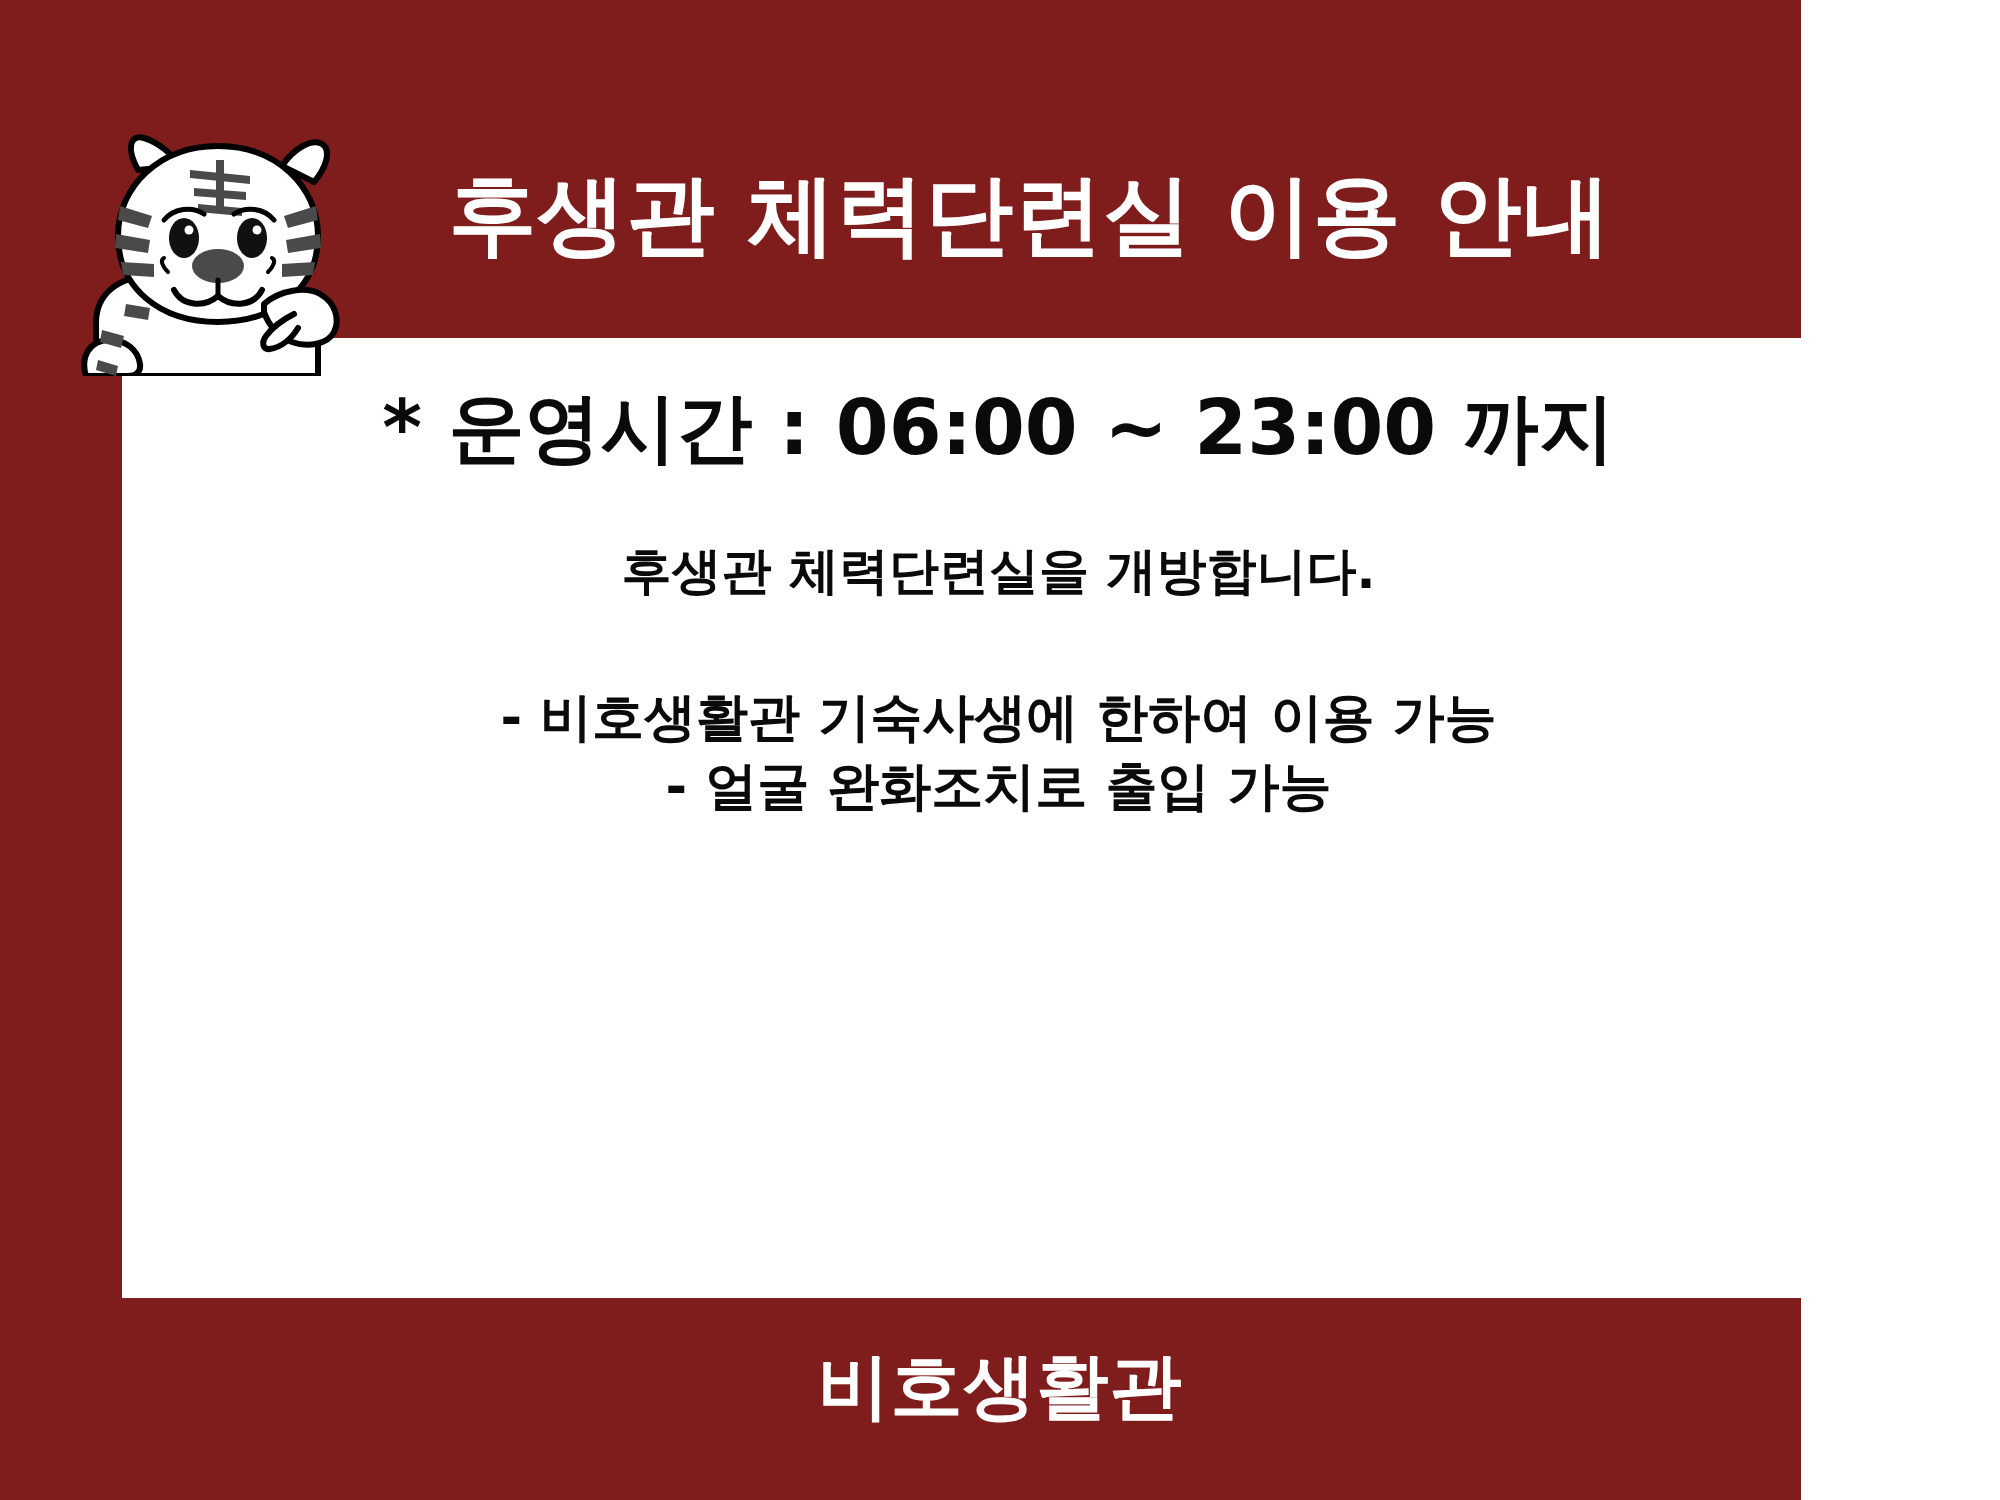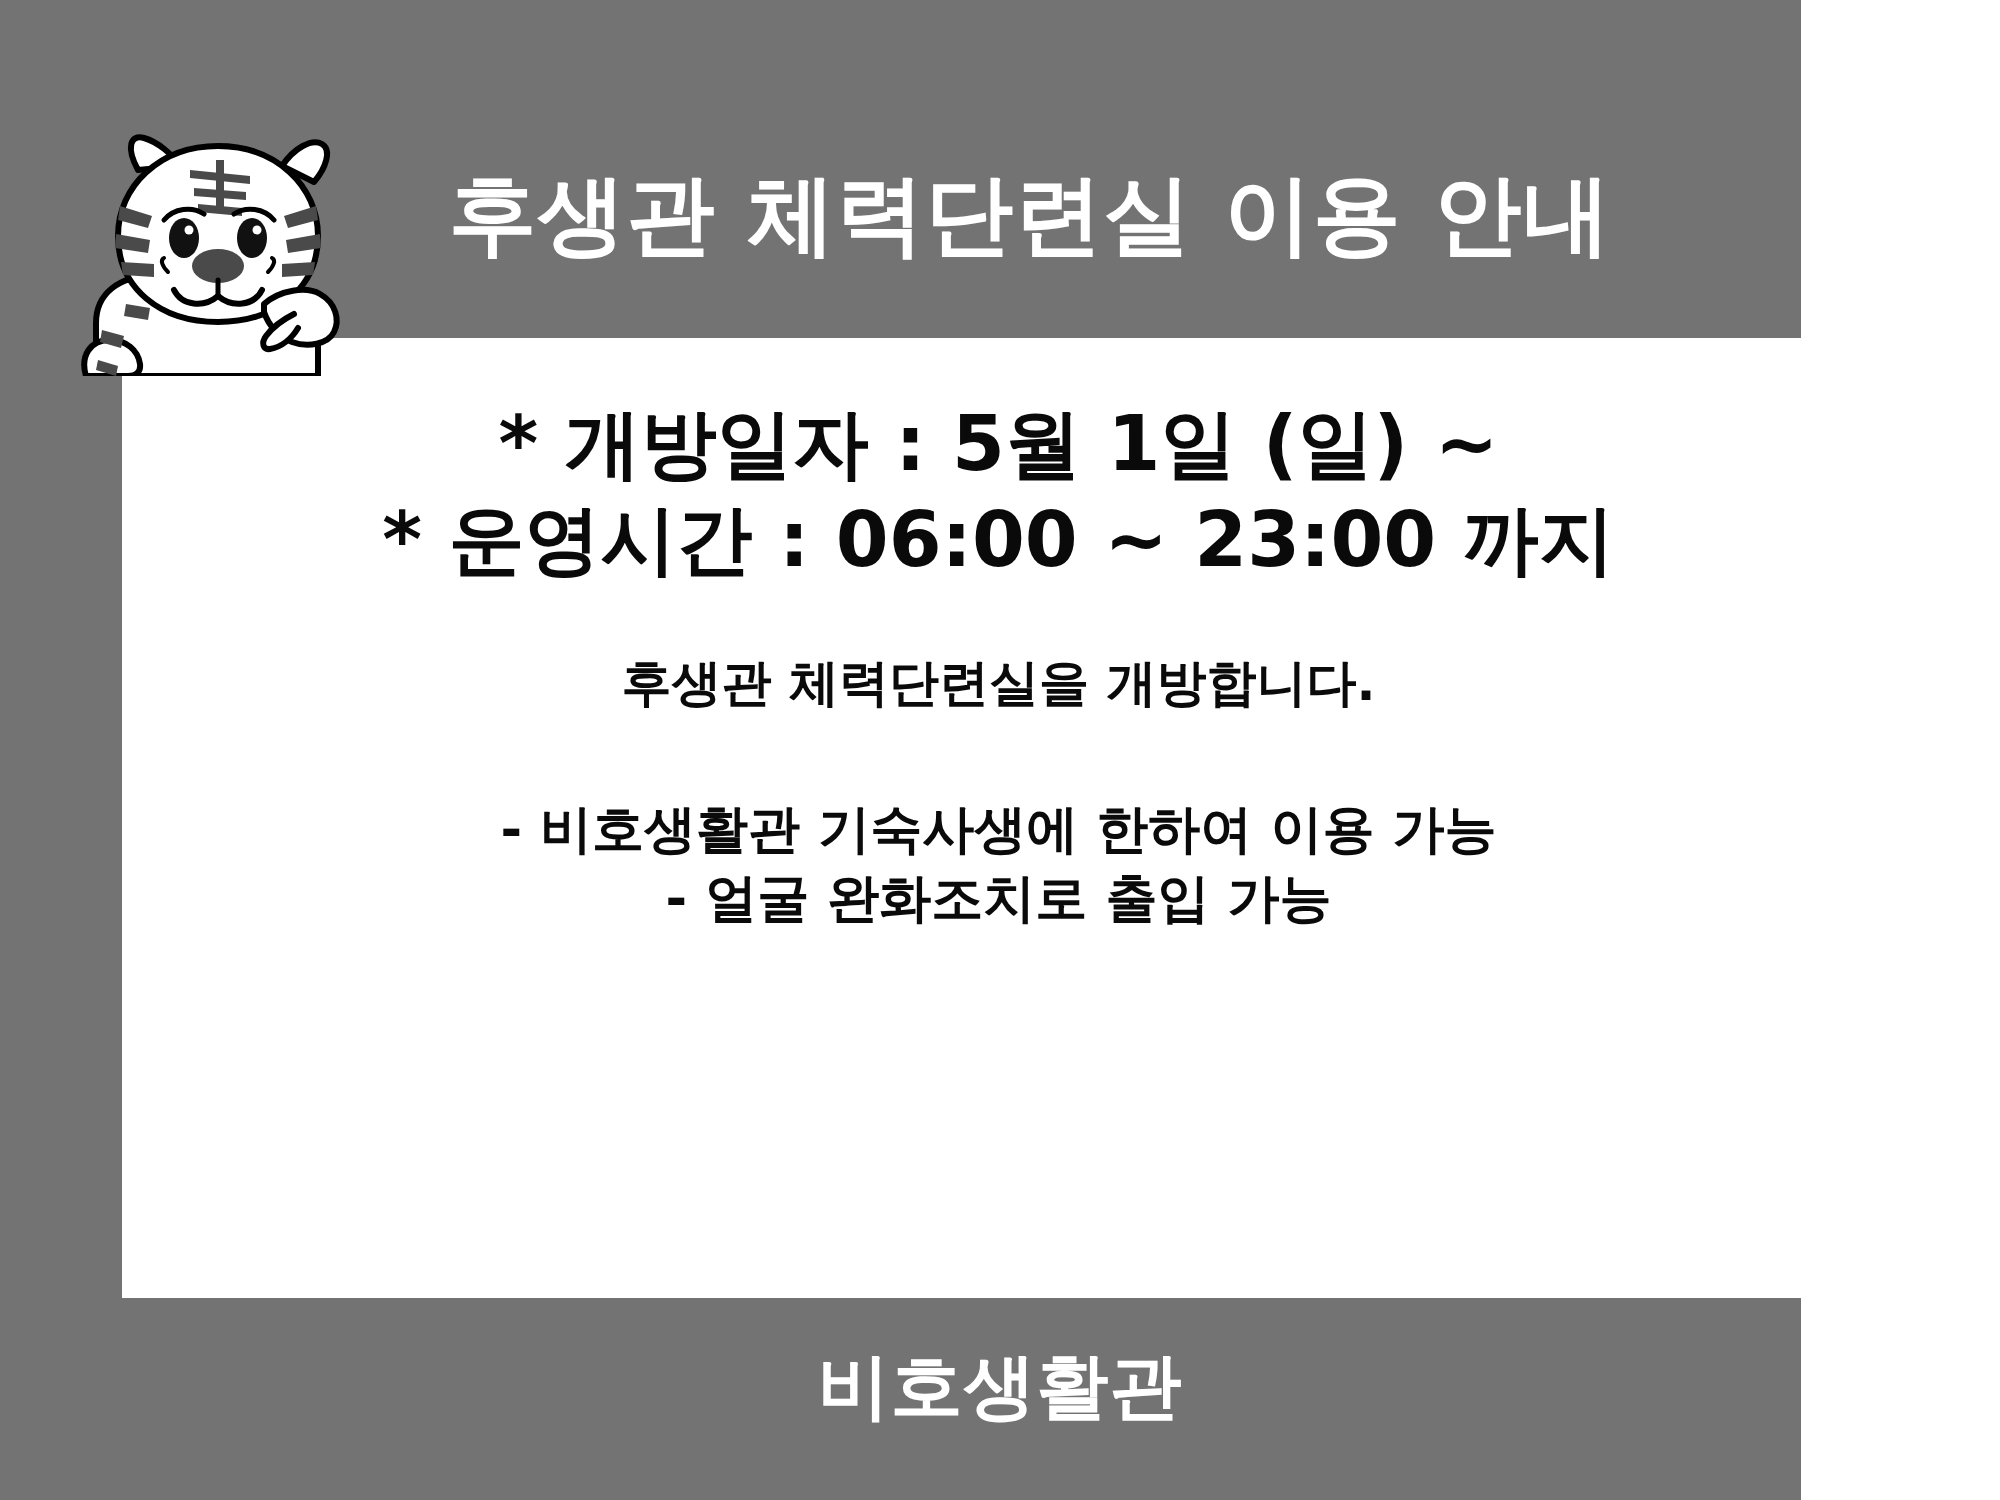--- a/index.html
+++ b/index.html
@@ -11,21 +11,21 @@
     width: 2000px;
     height: 1500px;
     overflow: hidden;
     font-family: "DejaVu Sans", "Liberation Sans", sans-serif;
   }
 
   #poster {
     position: relative;
     width: 1801px;
     height: 1500px;
-    background: #737373;
+    background: #7f1d1d;
     box-sizing: border-box;
     overflow: hidden;
   }
 
   
   #title-bar {
     position: absolute;
     left: 0;
     top: 150px;
     width: 2000px;
@@ -208,21 +208,20 @@
       <path d="M150 188 C164 200 186 198 194 182" fill="none" stroke="#000000" stroke-width="6" stroke-linecap="round"></path>
 
       <path d="M100 164 C94 158 92 152 96 150" fill="none" stroke="#000000" stroke-width="4" stroke-linecap="round"></path>
       <path d="M200 164 C206 158 208 152 204 150" fill="none" stroke="#000000" stroke-width="4" stroke-linecap="round"></path>
     </svg>
   </div>
 
   <div id="content-card">
     <div id="card-inner">
 
-      <div class="headline" id="headline-open">* 개방일자 : 5월 1일 (일) ~</div>
 
       <div class="headline" id="headline-hours">* 운영시간 : 06:00 ~ 23:00 까지</div>
 
       <div class="body-block">
         <div class="body-line">후생관 체력단련실을 개방합니다.</div>
       </div>
 
       <div class="bullet-block">
         <div class="bullet-line">- 비호생활관 기숙사생에 한하여 이용 가능</div>
         <div class="bullet-line">- 얼굴 완화조치로 출입 가능</div>

